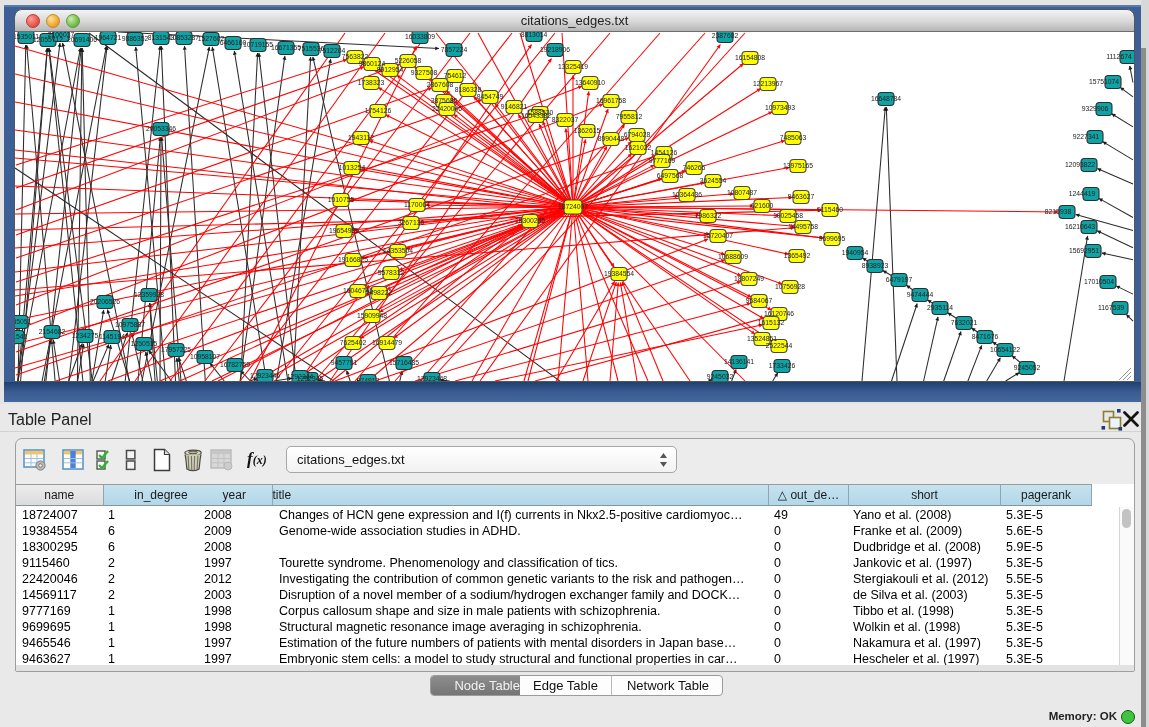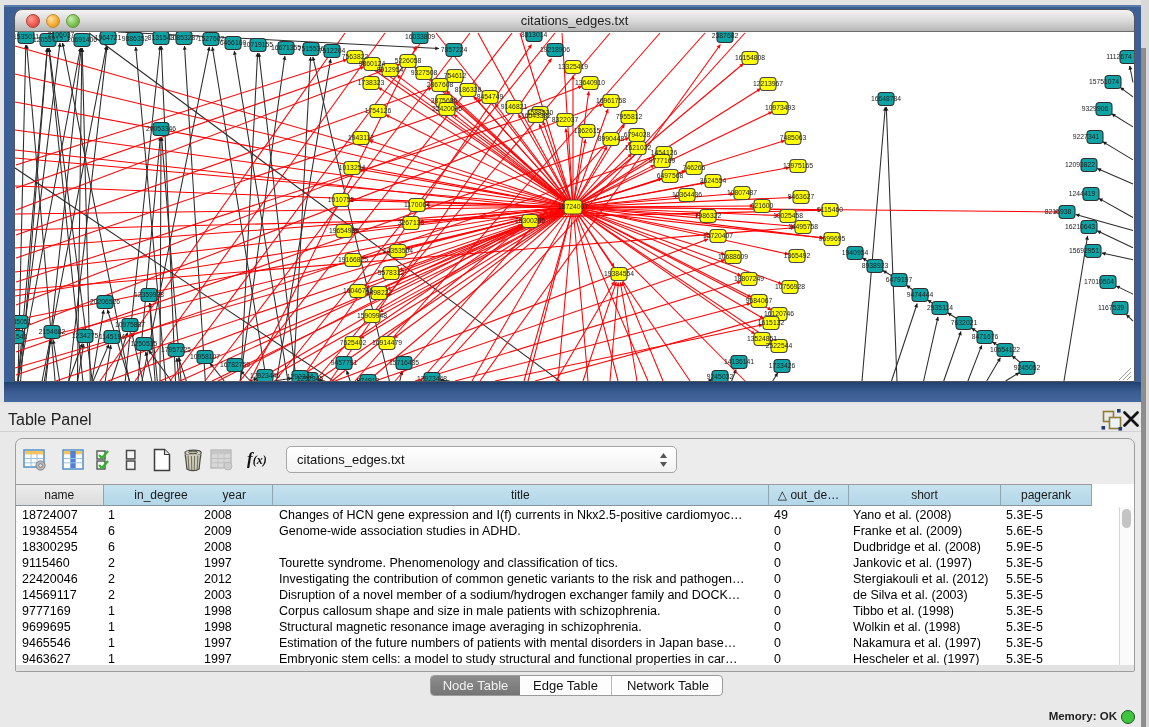--- a/index.html
+++ b/index.html
@@ -834,21 +834,21 @@
   <svg style="position:absolute;right:8px;top:5px" width="9" height="16" viewBox="0 0 9 16">
     <path d="M4.5 1 L8 6 H1 Z" fill="#555"></path>
       <path d="M4.5 15 L8 10 H1 Z" fill="#555"></path>
   </svg>
 </div>
 
 <div class="abs" style="left:16px;top:484px;width:1118px;height:181px;background:#ffffff;overflow:hidden;font-size:12.5px;color:#000;">
 <div style="position:absolute;left:0px;top:0;width:87.5px;height:22px;background:linear-gradient(#ececec,#dcdcdc);border-right:1px solid #8fa6b0;border-top:1px solid #9a9a9a;border-bottom:1px solid #86959c;box-sizing:border-box;text-align:center;line-height:21px;font-size:12px;color:#1a1a1a;">name</div>
     <div style="position:absolute;left:87.5px;top:0;width:116px;height:22px;background:linear-gradient(#c6e2ef,#b2d7e8);border-right:1px solid #8fa6b0;border-top:1px solid #9a9a9a;border-bottom:1px solid #86959c;box-sizing:border-box;text-align:center;line-height:21px;font-size:12px;color:#1a1a1a;">in_degree</div>
     <div style="position:absolute;left:181px;top:0;width:75.5px;height:22px;background:linear-gradient(#c6e2ef,#b2d7e8);border-right:1px solid #8fa6b0;border-top:1px solid #9a9a9a;border-bottom:1px solid #86959c;box-sizing:border-box;text-align:center;line-height:21px;font-size:12px;color:#1a1a1a;">year</div>
-    <div style="position:absolute;left:256.5px;top:0;width:496.5px;height:22px;background:linear-gradient(#c6e2ef,#b2d7e8);border-right:1px solid #8fa6b0;border-top:1px solid #9a9a9a;border-bottom:1px solid #86959c;box-sizing:border-box;text-align:center;line-height:21px;font-size:12px;color:#1a1a1a;">title</div>
+    <div style="position:absolute;left:256.5px;top:0;width:496.5px;height:22px;background:linear-gradient(#c6e2ef,#b2d7e8);border-right:1px solid #8fa6b0;border-top:1px solid #9a9a9a;border-bottom:1px solid #86959c;box-sizing:border-box;line-height:21px;font-size:12px;color:#1a1a1a;">title</div>
     <div style="position:absolute;left:753px;top:0;width:80px;height:22px;background:linear-gradient(#c6e2ef,#b2d7e8);border-right:1px solid #8fa6b0;border-top:1px solid #9a9a9a;border-bottom:1px solid #86959c;box-sizing:border-box;text-align:center;line-height:21px;font-size:12px;color:#1a1a1a;">△ out_de…</div>
     <div style="position:absolute;left:833px;top:0;width:152px;height:22px;background:linear-gradient(#c6e2ef,#b2d7e8);border-right:1px solid #8fa6b0;border-top:1px solid #9a9a9a;border-bottom:1px solid #86959c;box-sizing:border-box;text-align:center;line-height:21px;font-size:12px;color:#1a1a1a;">short</div>
     <div style="position:absolute;left:985px;top:0;width:91px;height:22px;background:linear-gradient(#c6e2ef,#b2d7e8);border-right:1px solid #8fa6b0;border-top:1px solid #9a9a9a;border-bottom:1px solid #86959c;box-sizing:border-box;text-align:center;line-height:21px;font-size:12px;color:#1a1a1a;">pagerank</div>
 <span style="position:absolute;left:6px;top:24.0px;white-space:nowrap;">18724007</span>
     <span style="position:absolute;left:92px;top:24.0px;white-space:nowrap;">1</span>
     <span style="position:absolute;left:188px;top:24.0px;white-space:nowrap;">2008</span>
     <span style="position:absolute;left:263px;top:24.0px;white-space:nowrap;">Changes of HCN gene expression and I(f) currents in Nkx2.5-positive cardiomyoc…</span>
     <span style="position:absolute;left:758px;top:24.0px;white-space:nowrap;">49</span>
     <span style="position:absolute;left:837px;top:24.0px;white-space:nowrap;">Yano et al. (2008)</span>
     <span style="position:absolute;left:990px;top:24.0px;white-space:nowrap;">5.3E-5</span>
@@ -915,19 +915,19 @@
     <span style="position:absolute;left:837px;top:167.5px;white-space:nowrap;">Hescheler et al. (1997)</span>
     <span style="position:absolute;left:990px;top:167.5px;white-space:nowrap;">5.3E-5</span>
 </div>
 
 <div class="abs" style="left:1119px;top:507px;width:15px;height:158px;background:#fafafa;border-left:1px solid #d5d5d5;box-sizing:border-box;"></div>
 <div class="abs" style="left:1121.5px;top:509px;width:9px;height:19px;background:#c3c3c3;border-radius:5px;"></div>
 
 <div class="abs" style="left:16px;top:665px;width:1118px;height:6px;background:#e2e2e2;"></div>
 
 <div class="abs" style="left:430px;top:674.5px;width:293px;height:21px;border:1px solid #9b9b9b;border-radius:4px;box-sizing:border-box;background:#fdfdfd;overflow:hidden;">
-  <div style="position:absolute;left:0;top:0;width:89px;height:100%;background:linear-gradient(#8d8d8d,#757575);color:#f2f2f2;text-align:center;line-height:19px;font-size:13px;">Node Table</div>
+  <div style="position:absolute;left:0;top:0;width:89px;height:100%;background:linear-gradient(#8d8d8d,#757575);color:#f2f2f2;text-align:right;line-height:19px;font-size:13px;">Node Table</div>
   <div style="position:absolute;left:89px;top:0;width:91px;height:100%;color:#111;text-align:center;line-height:19px;font-size:13px;">Edge Table</div>
   <div style="position:absolute;left:180px;top:0;width:113px;height:100%;border-left:1px solid #b9b9b9;color:#111;text-align:center;line-height:19px;font-size:13px;box-sizing:border-box;">Network Table</div>
 </div>
 
 <span class="abs" style="left:1017px;top:710px;width:100px;text-align:right;font-size:11.5px;color:#222;font-weight:bold;">Memory: OK</span>
 <div class="abs" style="left:1121px;top:710px;width:12px;height:12px;border-radius:50%;background:#3ec43e;border:1.4px solid #1c571c;"></div>
 
 </body></html>

